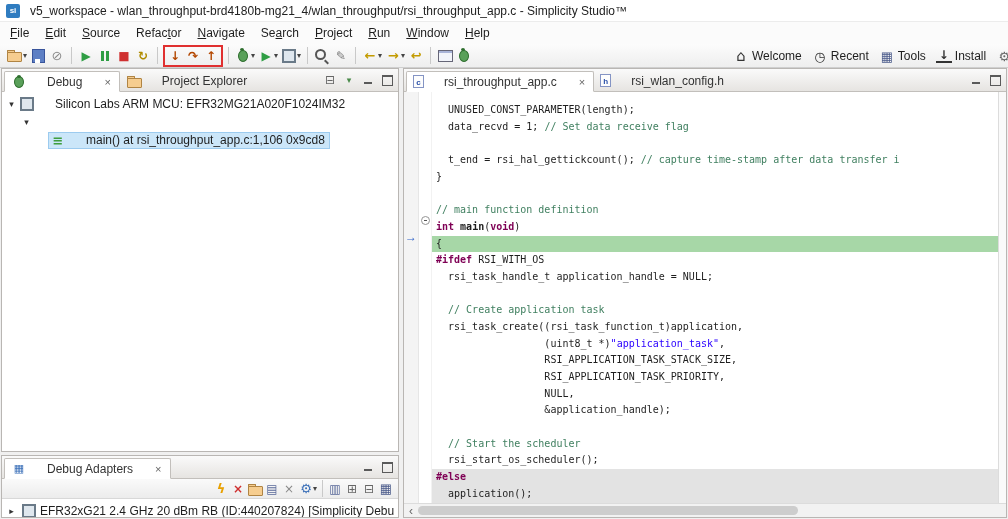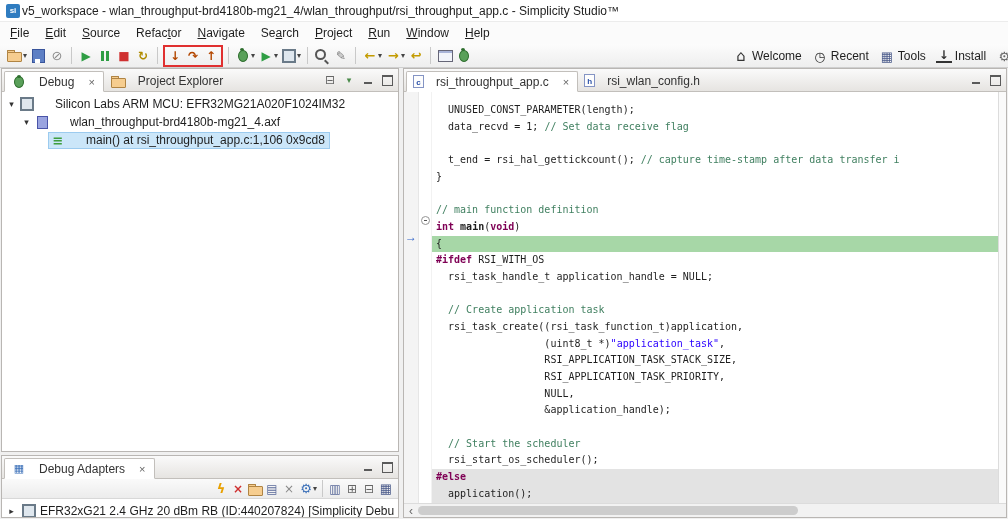--- a/index.html
+++ b/index.html
@@ -1,19 +1,19 @@
 <!DOCTYPE html>
 <html><head>
 <meta charset="utf-8">
 <style>
   * { box-sizing:border-box; margin:0; padding:0; }
   html,body { width:1008px; height:519px; overflow:hidden; }
   body { font-family:"Liberation Sans", sans-serif; font-size:12px; color:#1e1e1e; background:#f0f0f0; position:relative; }
 
-  .titlebar { height:22px; background:#ffffff; display:flex; align-items:center; gap:2px; padding:0 6px; border-bottom:1px solid #ececec; }
+  .titlebar { height:22px; background:#ffffff; display:flex; align-items:center; gap:10px; padding:0 6px; border-bottom:1px solid #ececec; }
   .app-icon { width:14px; height:14px; background:#2f7cc0; color:#fff; font-size:8px; font-weight:bold; display:flex; align-items:center; justify-content:center; border-radius:2px; flex:none; }
   .title-text { white-space:nowrap; color:#222; }
 
   .menubar { height:22px; background:#fbfbfb; display:flex; align-items:center; padding-left:2px; }
   .menu-item { padding:17px 8px; cursor:default; }
 
   .toolbar { height:24px; background:linear-gradient(#fcfcfc,#eeeeee); border-bottom:1px solid #cfcfcf; display:flex; align-items:center; padding-left:4px; position:relative; overflow:hidden; }
   .tb-group { display:flex; align-items:center; gap:1px; padding:0 2px; }
   .tb-sep { width:1px; height:17px; background:#c9c9c9; margin:0 3px; flex:none; }
   .red-box { display:flex; align-items:center; border:2px solid #e03030; padding:0 1px; margin:0 2px; }
@@ -50,21 +50,21 @@
   .ic-filepage{width:11px;height:13px;background:#fdfdfd;border:1px solid #8494c4;font-size:8px;font-weight:bold;color:#2a50a8;display:inline-flex;align-items:flex-end;justify-content:center;flex:none;}
 
   #main { position:absolute; top:68px; left:0; right:0; bottom:0; }
   #left-col { position:absolute; left:0; top:0; width:401px; bottom:0; }
   #debug-panel { position:absolute; top:0; left:1px; right:2px; height:384px; }
   #adapters-panel { position:absolute; top:387px; left:1px; right:2px; bottom:1px; }
   #editor-col { position:absolute; left:403px; top:0; right:1px; bottom:1px; display:flex; flex-direction:column; border:1px solid #b9b6b3; background:#fff; }
   .panel { border:1px solid #b9b6b3; background:#fff; display:flex; flex-direction:column; height:100%; }
 
   .tabbar { height:23px; background:linear-gradient(#fafafa,#e6e4e1); border-bottom:1px solid #c2bfbb; display:flex; align-items:flex-end; padding-left:2px; flex:none; position:relative; }
-  .tab { height:21px; display:flex; align-items:center; gap:12px; padding:0 8px 0 6px; color:#333; border-radius:2px 2px 0 0; white-space:nowrap;margin-top:17px; }
+  .tab { height:21px; display:flex; align-items:center; gap:20px; padding:0 8px 0 6px; color:#333; border-radius:2px 2px 0 0; white-space:nowrap;margin-top:17px; }
   .tab.active { background:#fff; border:1px solid #c2bfbb; border-bottom:1px solid #fff; margin-bottom:-1px; }
   .tab-close { font-size:11px; color:#666; margin-left:2px; }
   .tabbar-right { position:absolute; right:3px; top:3px; display:flex; gap:3px; align-items:center; }
 
   .panel-body { flex:1; background:#fff; overflow:hidden; padding-top:3px; }
   .tree-row { height:18px; display:flex; align-items:center; white-space:nowrap; }
   .tree-caret { width:13px; font-size:9px; color:#333; text-align:center; flex:none; }
   .tree-body { display:flex; align-items:center; gap:20px; padding:0 4px 0 1px; height:17px; }
   .tree-body.selected { background:#cbe6f9; border:1px solid #9ccbef; }
 
@@ -203,24 +203,20 @@
         <div class="panel-body">
             <div class="tree-row" style="padding-left: 3px;">
               <span class="tree-caret">▾</span>
               <span class="tree-body">
                 <span class="ic ic-chip"></span>
                 <span class="tree-label">Silicon Labs ARM MCU: EFR32MG21A020F1024IM32</span>
               </span>
             </div>
             <div class="tree-row" style="padding-left: 18px;">
               <span class="tree-caret">▾</span>
-              <span class="tree-body">
-                <span class="ic ic-program"></span>
-                <span class="tree-label">wlan_throughput-brd4180b-mg21_4.axf</span>
-              </span>
             </div>
             <div class="tree-row" style="padding-left: 33px;">
               <span class="tree-caret"></span>
               <span class="tree-body selected">
                 <span class="ic ic-frame">≡</span>
                 <span class="tree-label">main() at rsi_throughput_app.c:1,106 0x9cd8</span>
               </span>
             </div>
           </div>
       </div>

